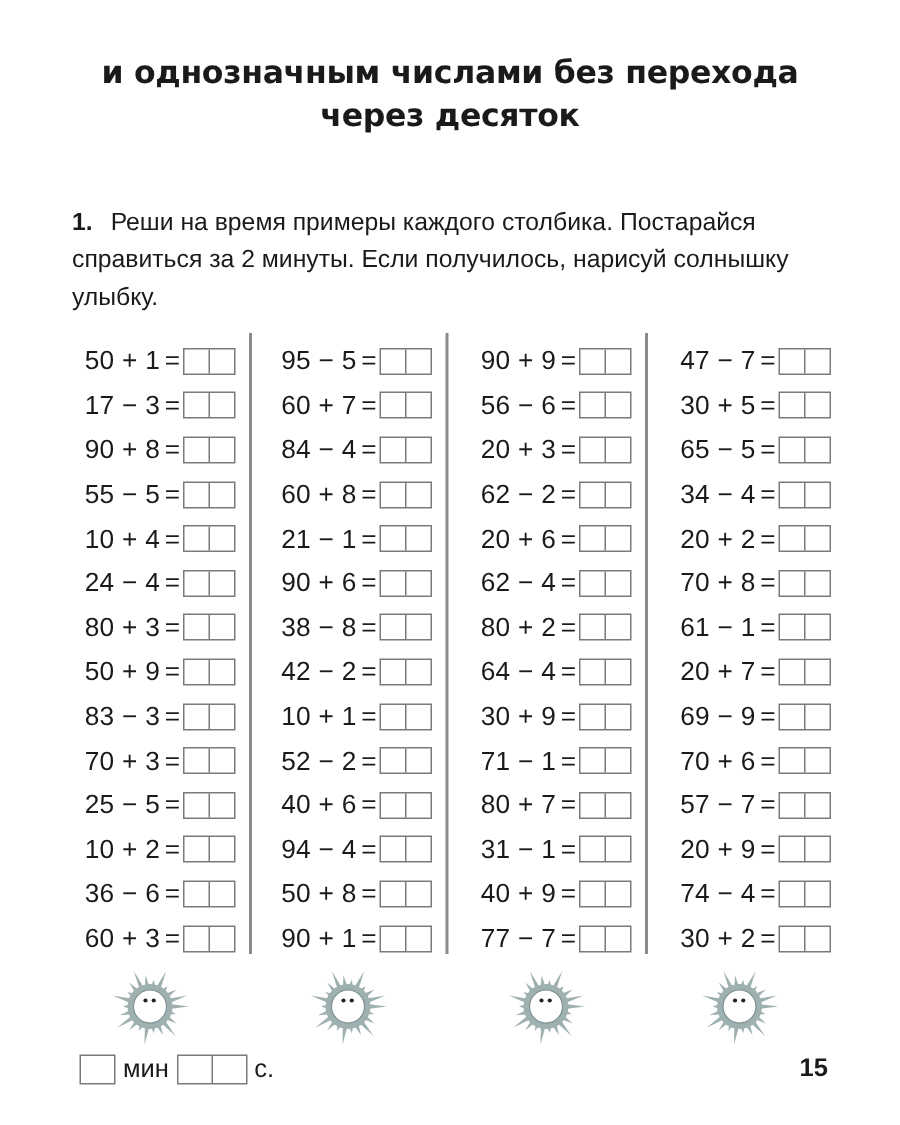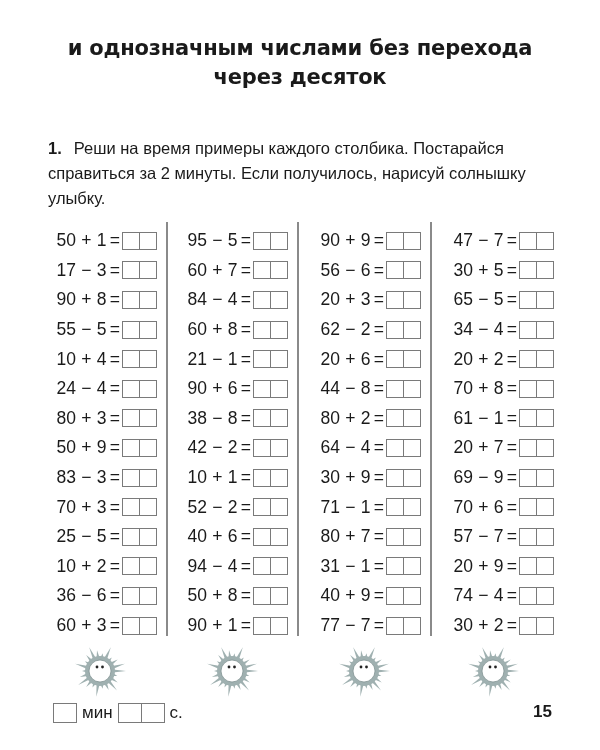--- a/index.html
+++ b/index.html
@@ -311,21 +311,21 @@
       </div>
       <div class="row">
         <span class="expr">20 + 6</span>
         <span class="eq">=</span>
         <span class="box">
           <span class="cell"><input maxlength="1" style=""></span>
           <span class="cell"><input maxlength="1" style=""></span>
         </span>
       </div>
       <div class="row">
-        <span class="expr">44 − 8</span>
+        <span class="expr">62 − 4</span>
         <span class="eq">=</span>
         <span class="box">
           <span class="cell"><input maxlength="1" style=""></span>
           <span class="cell"><input maxlength="1" style=""></span>
         </span>
       </div>
       <div class="row">
         <span class="expr">80 + 2</span>
         <span class="eq">=</span>
         <span class="box">

